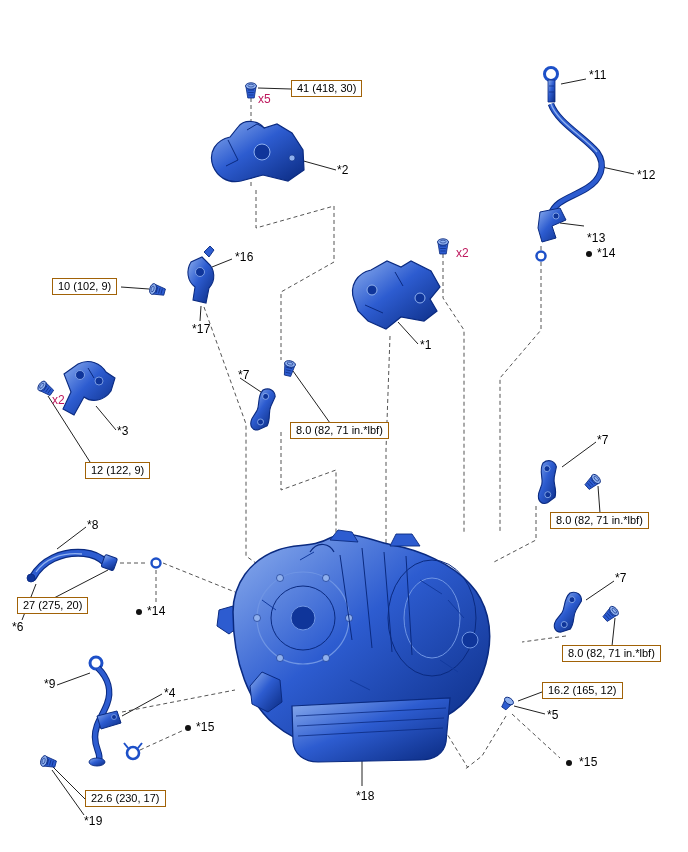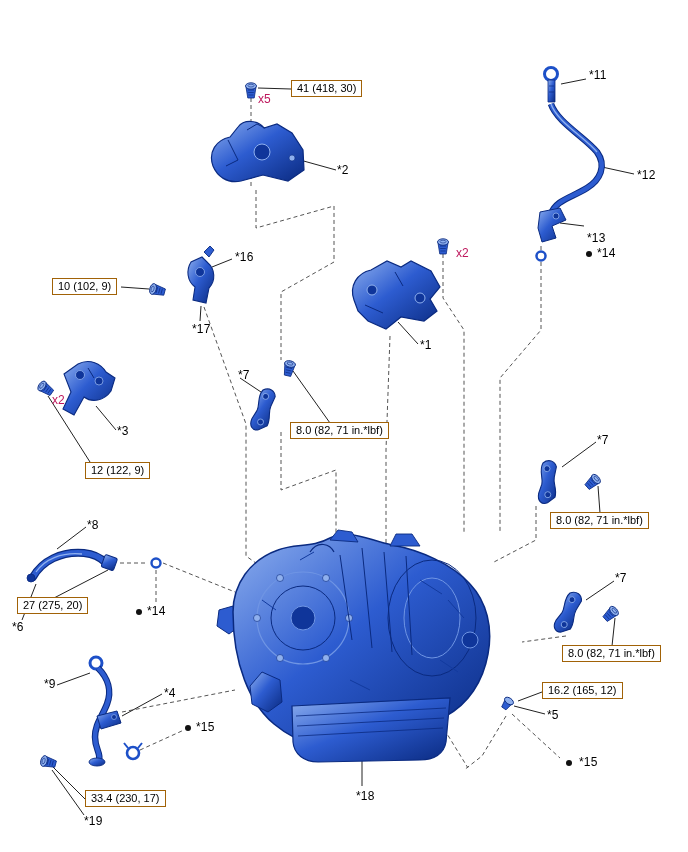--- a/index.html
+++ b/index.html
@@ -240,15 +240,15 @@
 <span class="count" style="left:52px;top:393px">x2</span>
 
 <div class="spec" style="left:291px;top:80px">41 (418, 30)</div>
 <div class="spec" style="left:52px;top:278px">10 (102, 9)</div>
 <div class="spec" style="left:85px;top:462px">12 (122, 9)</div>
 <div class="spec" style="left:290px;top:422px">8.0 (82, 71 in.*lbf)</div>
 <div class="spec" style="left:550px;top:512px">8.0 (82, 71 in.*lbf)</div>
 <div class="spec" style="left:562px;top:645px">8.0 (82, 71 in.*lbf)</div>
 <div class="spec" style="left:17px;top:597px">27 (275, 20)</div>
 <div class="spec" style="left:542px;top:682px">16.2 (165, 12)</div>
-<div class="spec" style="left:85px;top:790px">33.4 (230, 17)</div>
+<div class="spec" style="left:85px;top:790px">22.6 (230, 17)</div>
 
 </div>
 
 </body></html>

